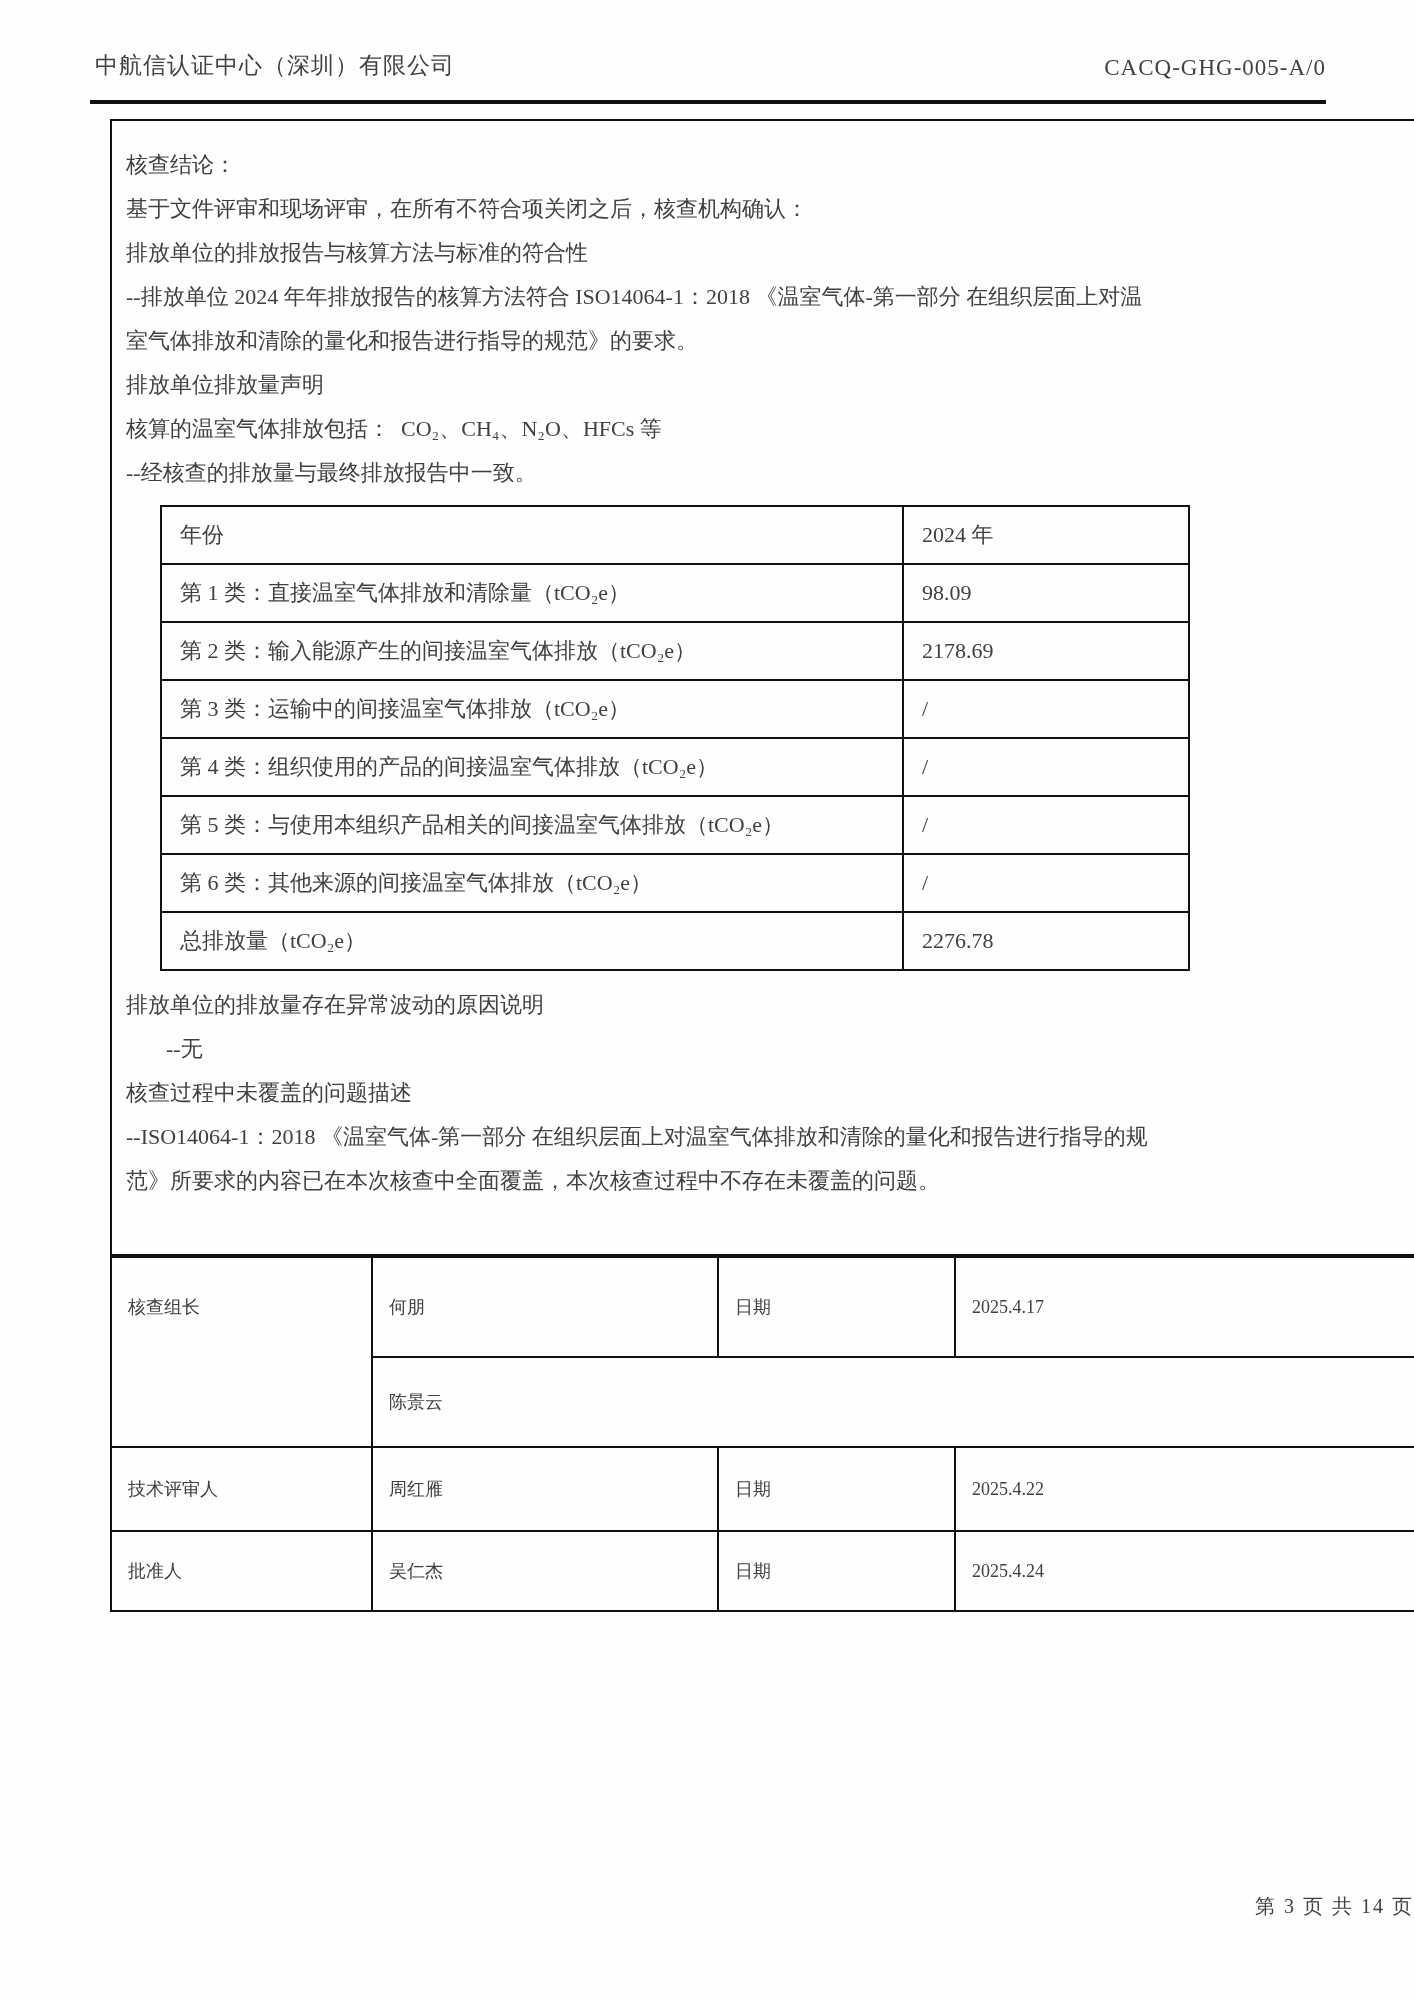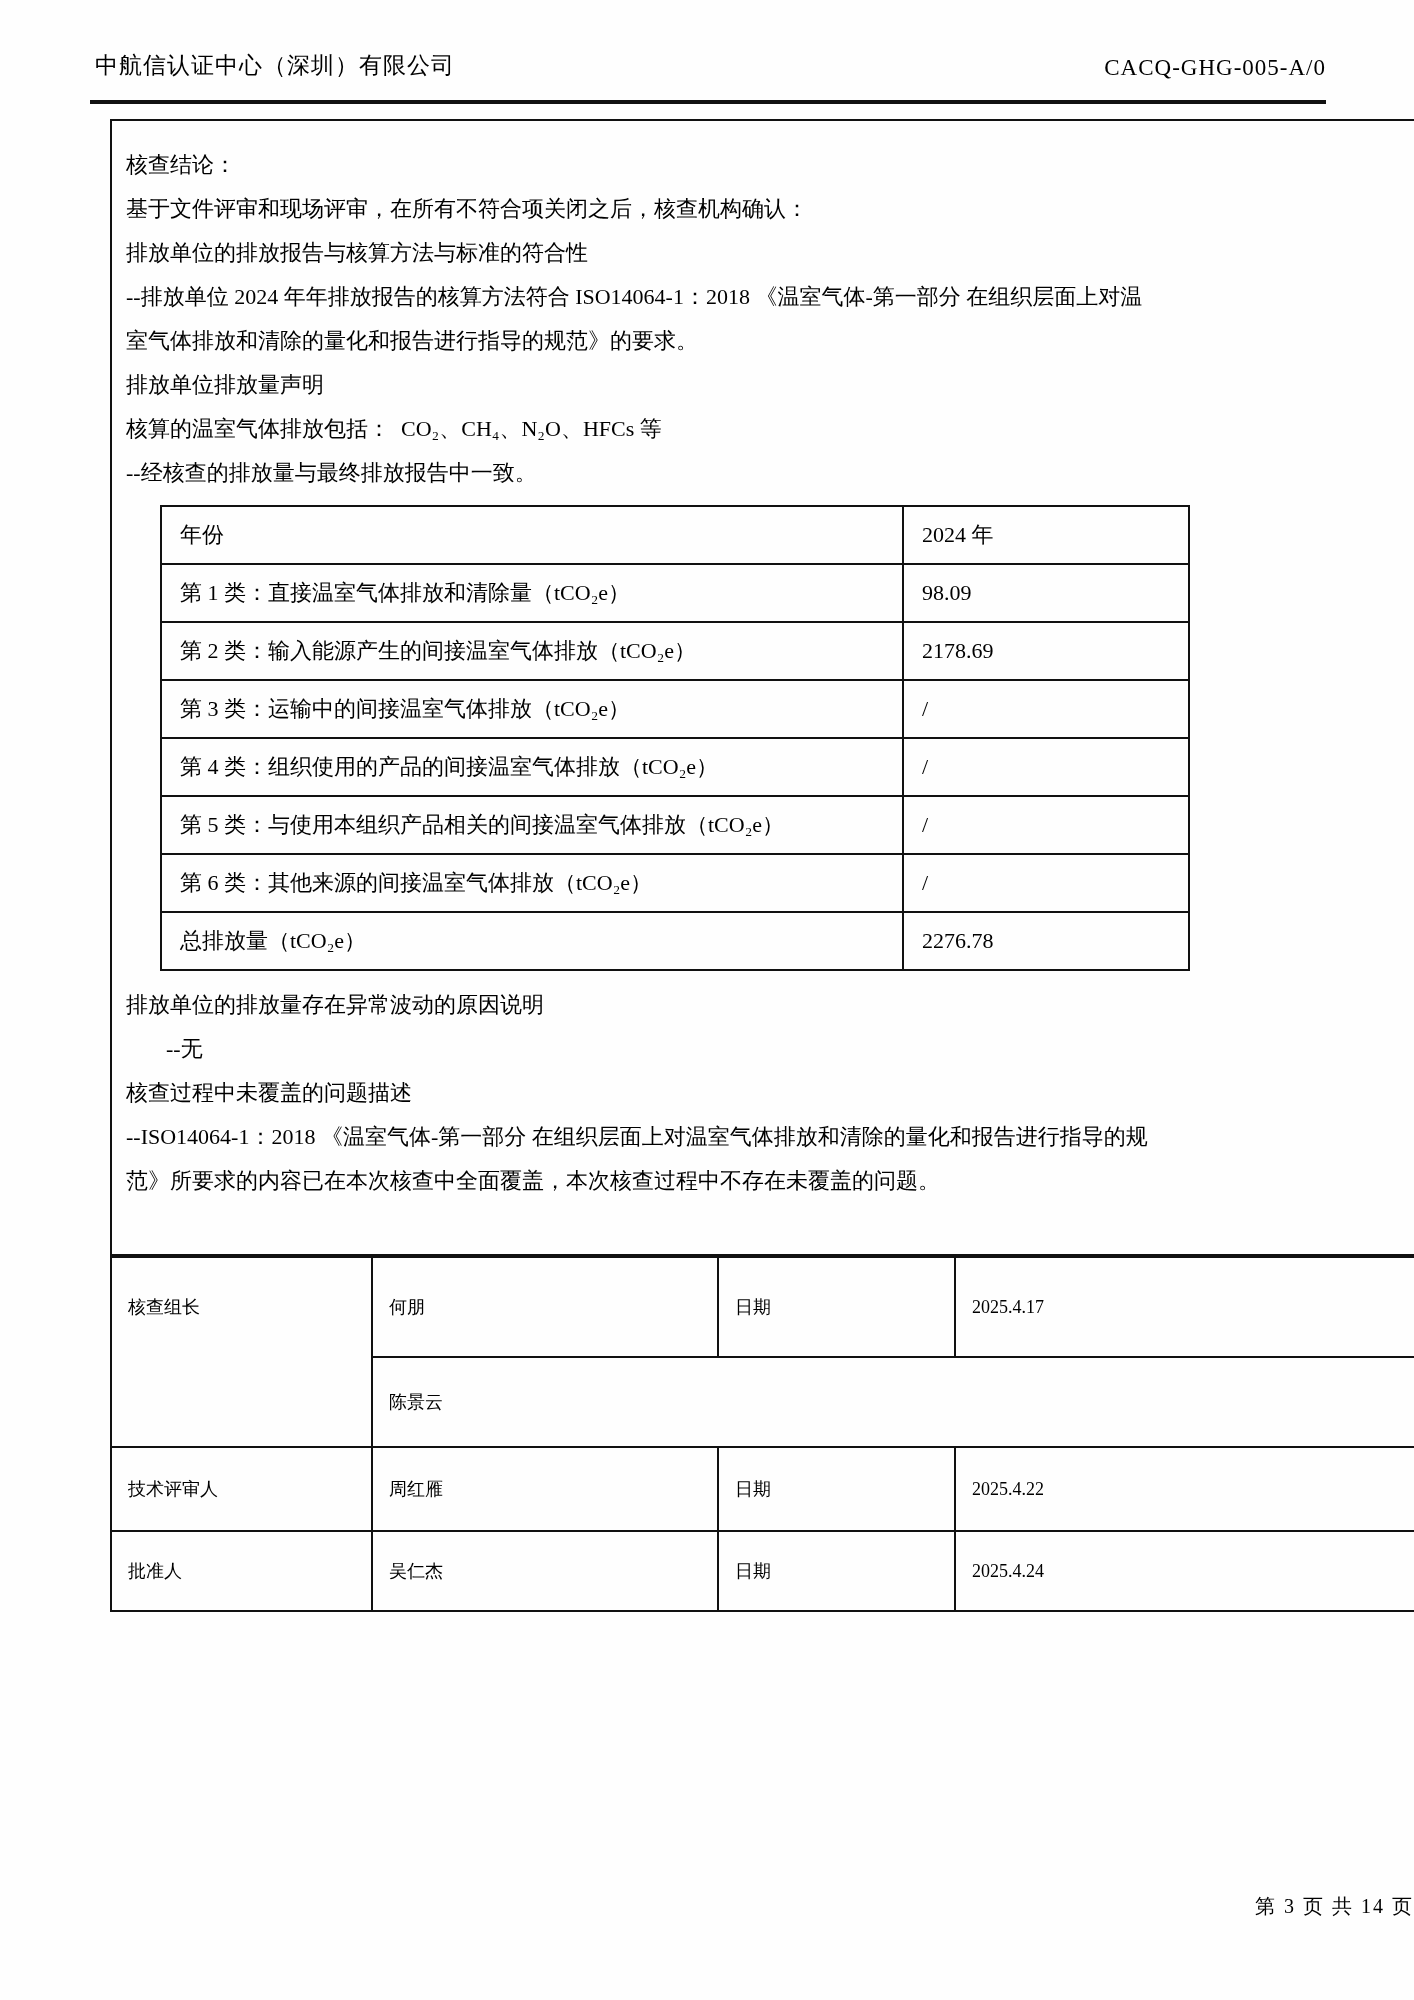--- a/index.html
+++ b/index.html
@@ -3,21 +3,21 @@
 <meta charset="utf-8">
 <style>
   * { margin: 0; padding: 0; box-sizing: border-box; }
   html,body { background: #e8e8e8; }
   .page {
     position: relative;
     width: 1414px; height: 2000px;
     margin: 0 auto;
     background: #fefefe;
     font-family: "Liberation Serif", "DejaVu Serif", serif;
-    color: #000000;
+    color: #404040;
     overflow: hidden;
   }
   
   .header-row {
     position: absolute; left: 95px; top: 50px; width: 1231px;
     display: flex; justify-content: space-between; align-items: flex-end;
     font-size: 23px; letter-spacing: 1px;
   }
   .header-rule {
     position: absolute; left: 90px; top: 100px; width: 1236px; height: 4px;

